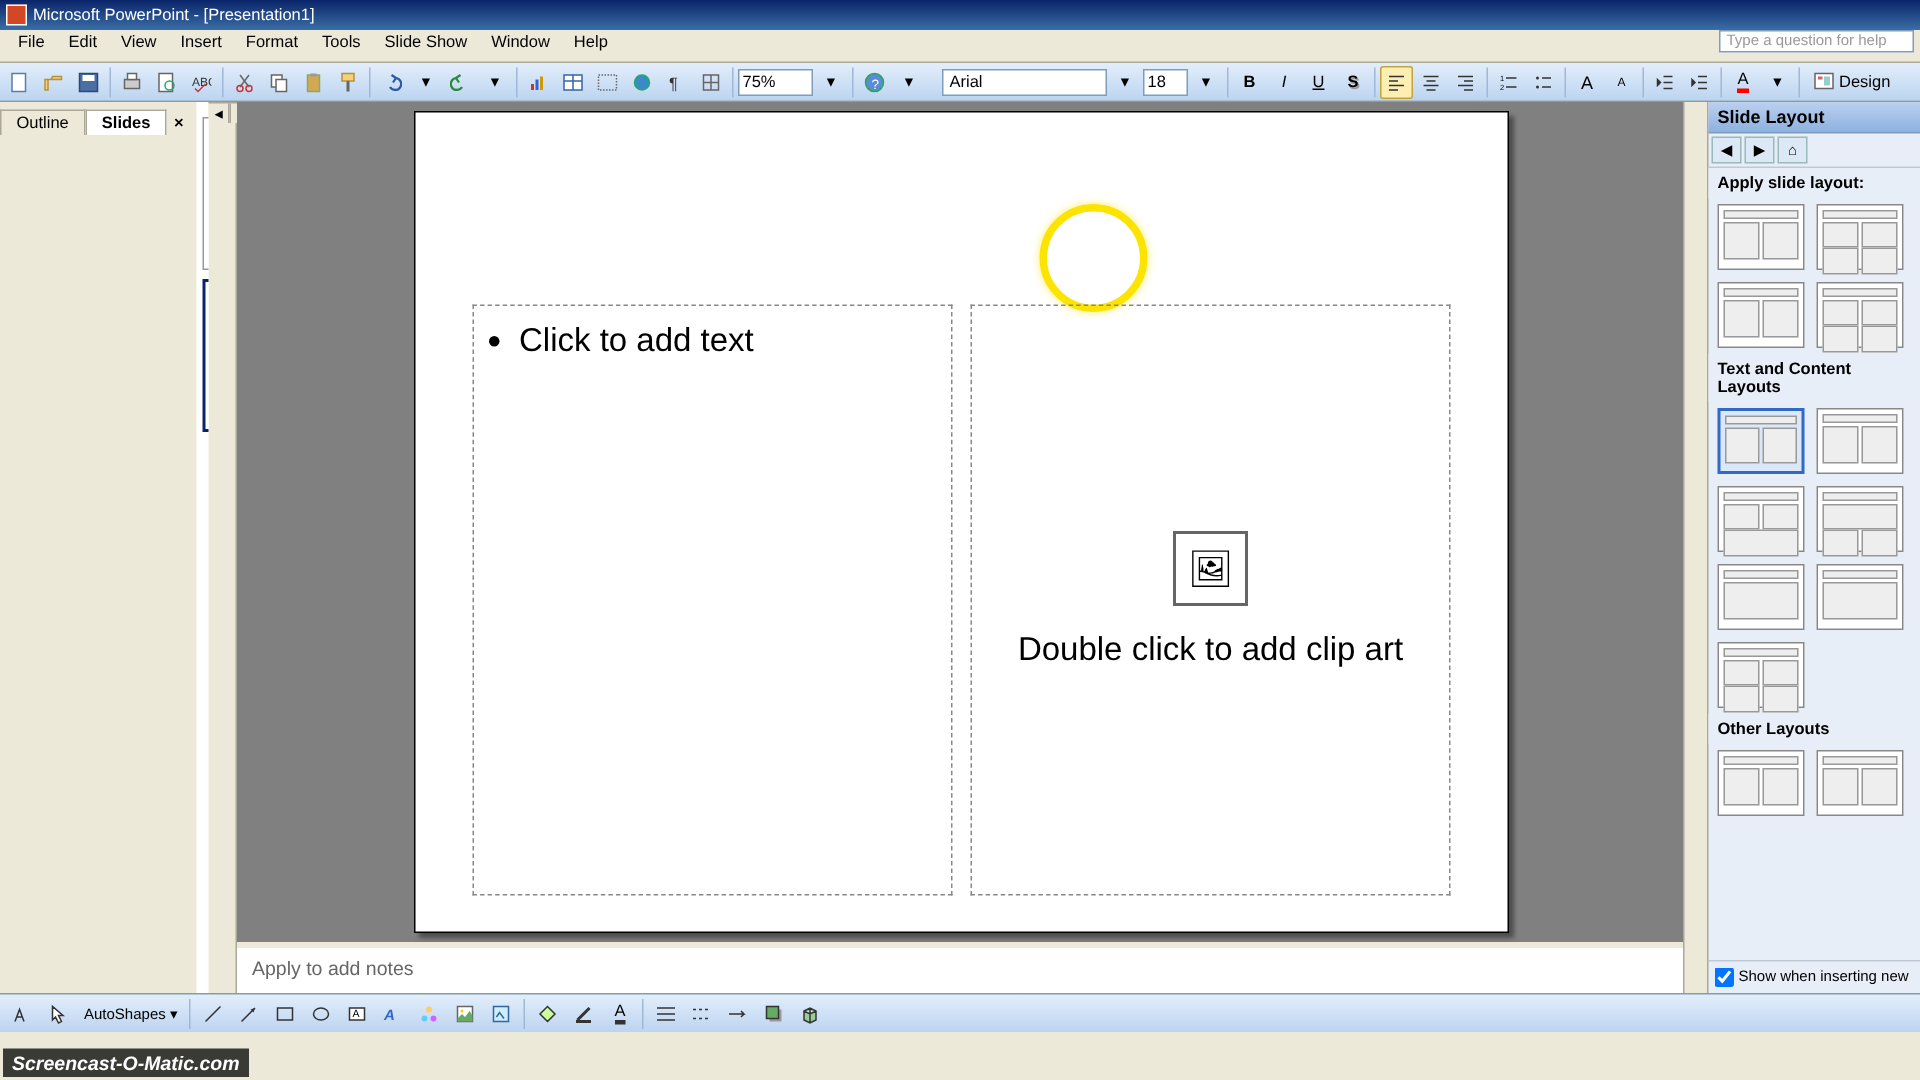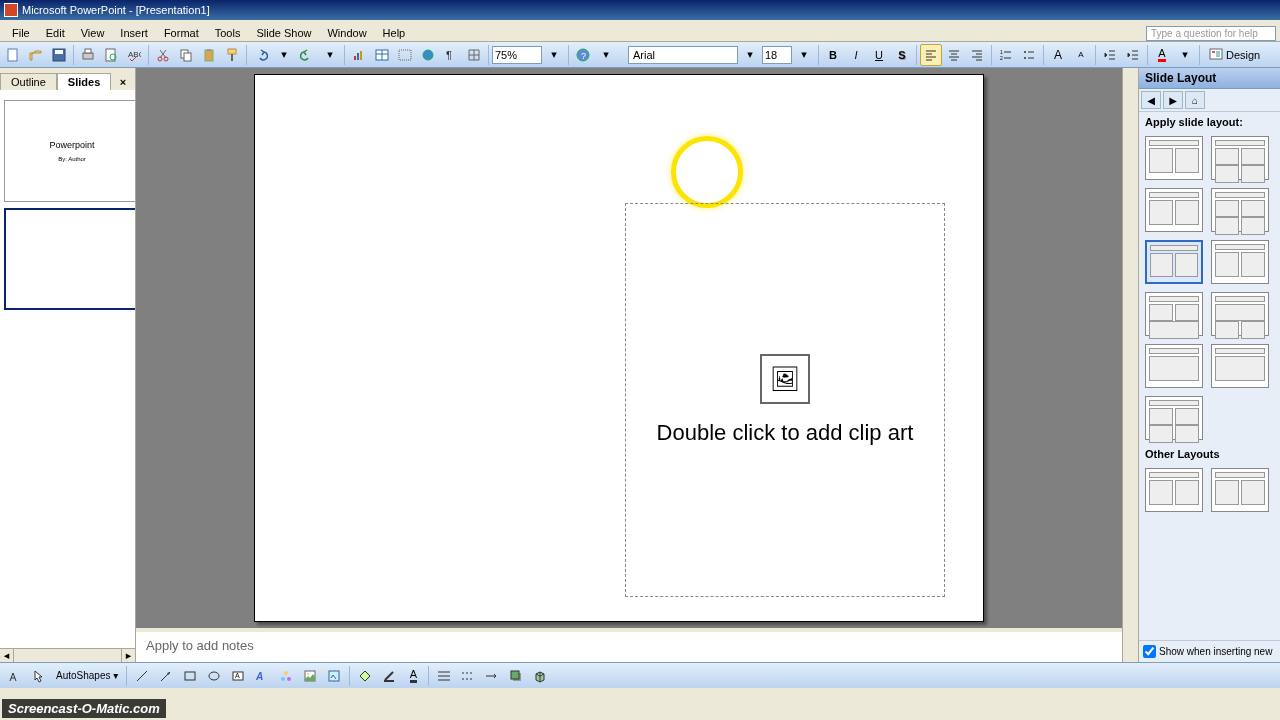--- a/index.html
+++ b/index.html
@@ -1,35 +1,35 @@
 <!DOCTYPE html>
 <html><head>
 <meta charset="utf-8">
 <style>
 * { margin: 0; padding: 0; box-sizing: border-box; font-family: Tahoma, Arial, sans-serif; }
 body { width: 1280px; height: 720px; overflow: hidden; background: #ece9d8; font-size: 11px; }
 
 .title-bar { height: 20px; background: linear-gradient(to bottom, #0a246a, #3a6ea5); color: white; display: flex; align-items: center; padding: 0 4px; font-size: 11px; }
 .title-bar .icon-sq { width: 14px; height: 14px; background: #d24726; margin-right: 4px; border: 1px solid #fff; }
 
-.menu-bar { height: 22px; background: #ece9d8; display: flex; align-items: flex-end; padding: 0 4px; border-bottom: 1px solid #aca899; }
+.menu-bar { height: 22px; background: #ece9d8; display: flex; align-items: flex-start; padding: 0 4px; border-bottom: 1px solid #aca899; }
 .menu-bar span { padding: 2px 8px; cursor: pointer; }
 .help-box { margin-left: auto; border: 1px solid #7f9db9; background: white; padding: 1px 4px; width: 130px; color: #999; font-size: 10px; }
 
 .toolbar { height: 26px; background: linear-gradient(to bottom, #e3eefb, #bcd4f0); border-bottom: 1px solid #7b9ebd; display: flex; align-items: center; padding: 0 2px; gap: 1px; }
 .tb-btn { width: 22px; height: 22px; display: flex; align-items: center; justify-content: center; cursor: pointer; border-radius: 2px; }
 .tb-sep { width: 1px; height: 20px; background: #a0b8d8; margin: 0 2px; }
 .zoom-box { width: 50px; height: 18px; background: white; border: 1px solid #7f9db9; padding: 0 2px; font-size: 11px; }
 .font-box { width: 110px; height: 18px; background: white; border: 1px solid #7f9db9; padding: 0 4px; font-size: 11px; margin-left:10px;}
 .size-box { width: 30px; height: 18px; background: white; border: 1px solid #7f9db9; padding: 0 2px; font-size: 11px; }
 .design-btn { padding: 0 6px; height: 20px; display: flex; align-items: center; gap: 3px; cursor: pointer; }
 
 .main-area { display: flex; height: 594px; }
 
-.left-panel { width: 136px; background: #ece9d8; border-right: 1px solid #aca899; display: flex; flex-direction: column; }
+.left-panel { width: 158px; background: #ece9d8; border-right: 1px solid #aca899; display: flex; flex-direction: row; }
 .tabs-row { display: flex; height: 22px; background: #ece9d8; align-items: flex-end; }
 .tab { padding: 2px 10px; border: 1px solid #aca899; border-bottom: none; background: #ece9d8; font-size: 11px; cursor: pointer; }
 .tab.active { background: white; font-weight: bold; }
 .tab-close { margin-left: auto; width: 16px; height: 16px; display: flex; align-items: center; justify-content: center; font-weight: bold; cursor: pointer; margin-right:4px;}
 .thumbs { background: white; flex: 1; padding: 4px; overflow: hidden; }
 .thumb { border: 1px solid #999; margin: 6px auto; width: 136px; height: 102px; background: white; position: relative; display: flex; flex-direction: column; align-items: center; justify-content: center; font-size: 8px; }
 .thumb.selected { border: 2px solid #0a246a; }
 .scroll-h { height: 14px; background: #ece9d8; border-top: 1px solid #aca899; display: flex; }
 
 .center-area { flex: 1; background: #808080; position: relative; display: flex; flex-direction: column; }
@@ -313,20 +313,25 @@
       <div style="flex:1"></div>
       <div style="width:14px;border-left:1px solid #aca899;text-align:center">▸</div>
     </div>
   </div>
 
   <div class="center-area">
     <div class="slide-viewport">
       <div class="slide">
         <div class="slide-inner">
           <div class="highlight-circle"></div>
+          <div class="placeholder ph-text">
+            <ul>
+                <li>Click to add text</li>
+              </ul>
+          </div>
           <div class="placeholder ph-clip">
             <div class="clip-icon">🖼</div>
             <div>Double click to add clip art</div>
           </div>
         </div>
       </div>
       <div class="vscroll"></div>
     </div>
     <div class="notes-pane">
       <span>Apply to add notes</span>
@@ -373,20 +378,21 @@
           <div class="lrow">
             <div class="lbox"></div>
             <div class="lbox"></div>
           </div>
           <div class="lrow">
             <div class="lbox"></div>
             <div class="lbox"></div>
           </div>
         </div>
     </div>
+    <div class="section-label">Text and Content Layouts</div>
     <div class="layout-grid">
       <div class="layout-item selected">
           <div class="lbar"></div>
           <div class="lrow" style="height:70%">
             <div class="lbox"></div>
             <div class="lbox"></div>
           </div>
         </div>
       <div class="layout-item">
           <div class="lbar"></div>

